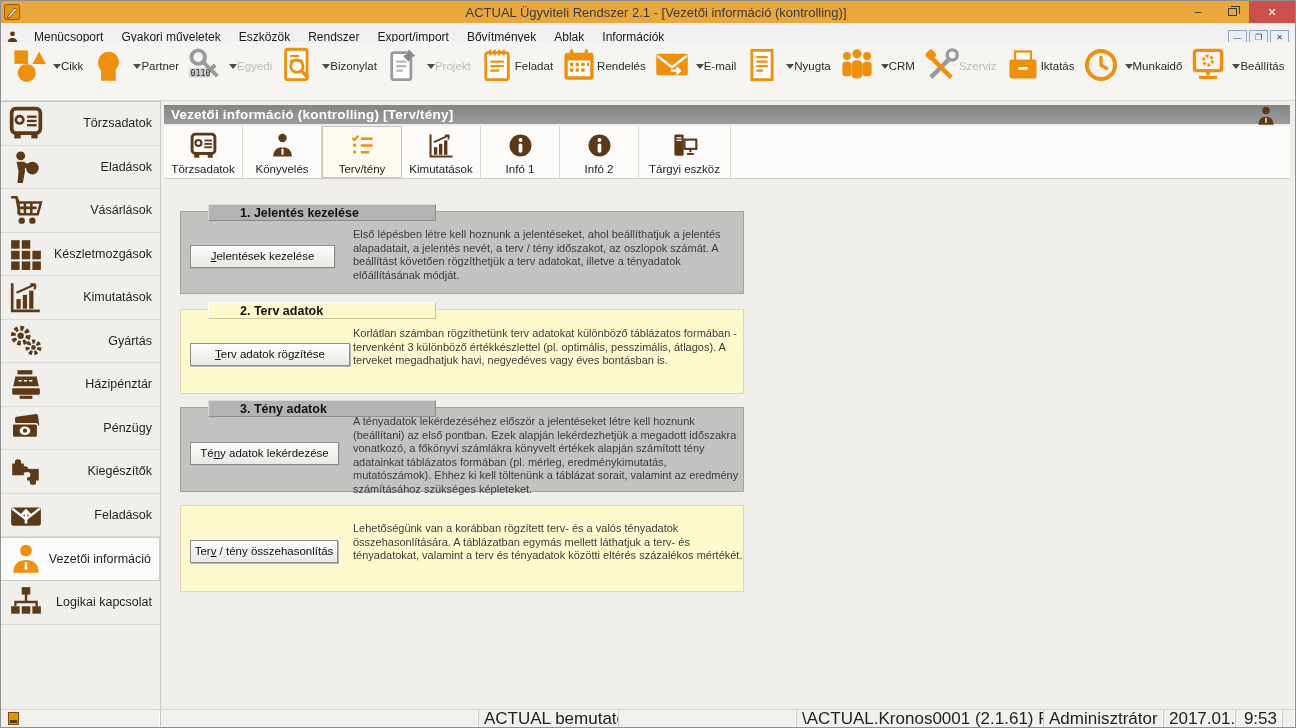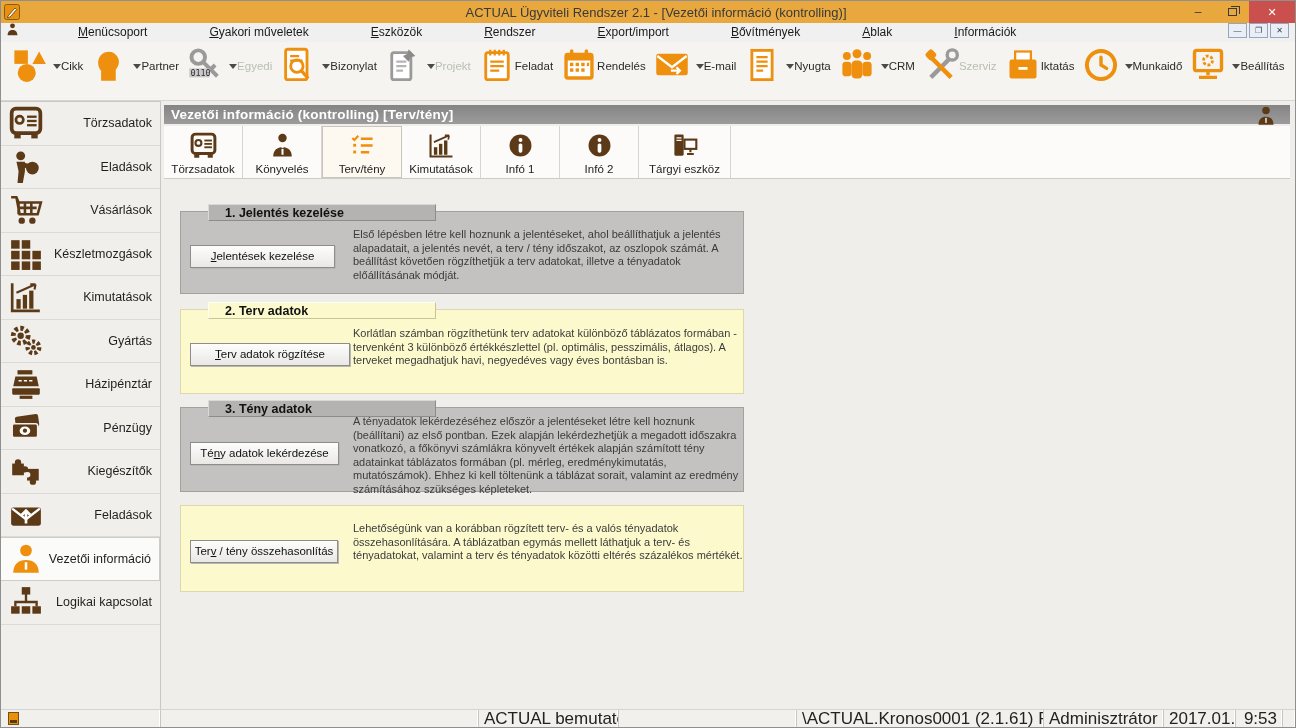--- a/index.html
+++ b/index.html
@@ -11,21 +11,21 @@
   .titlebar { position:absolute; left:0; top:0; right:0; height:22px; background:#E9A83E; display:flex; align-items:center; }
   .app-icon { width:16px; height:16px; margin-left:3px; }
   .title-text { position:absolute; left:16px; right:0; text-align:center; font-size:13px; color:#3a3a3a; }
   .win-controls { margin-left:auto; display:flex; height:22px; }
   .wbtn { width:34px; height:22px; display:flex; align-items:center; justify-content:center; font-size:12px; color:#3a3a3a; cursor:default; }
   .wbtn.close { width:46px; background:#C9504C; color:#fff; font-size:11px; }
   .restore-glyph { width:9px; height:8px; border:1px solid #3a3a3a; position:relative; background:#E9A83E; }
   .restore-glyph:before { content:""; position:absolute; left:2px; top:-3px; width:8px; height:7px; border:1px solid #3a3a3a; border-bottom:none; border-left:none; }
 
   
-  .menubar { position:absolute; left:0; top:22px; right:0; height:30px; background:#F0F0F0; display:flex; align-items:flex-start; border-bottom:1px solid #E3E1DE;gap:44px; }
+  .menubar { position:absolute; left:0; top:22px; right:0; height:30px; background:#F0F0F0; display:flex; align-items:center; border-bottom:1px solid #E3E1DE; }
   .menu-person { width:13px; height:13px; margin:0 6px 0 5px; }
   .menu-item { font-size:12px; color:#1a1a1a; padding:0 9px; height:19px; line-height:19px; }
   .mdi-controls { margin-left:auto; display:flex; gap:2px; padding-right:6px; }
   .mdi-btn { width:19px; height:15px; background:#EAEEF5; border:1px solid #93A5C2; font-size:8px; color:#33425e; display:flex; align-items:center; justify-content:center; }
 
   
   .toolbar { position:absolute; left:0; top:41px; right:0; height:59px; background:#F5F4F1; border-bottom:1px solid #D8D6D2; display:flex; align-items:flex-start; padding:4px 0 0 6px; }
   .tb-item { display:flex; flex-direction:row; align-items:center; padding:0 4px; min-width:52px; }
   .tb-top { display:flex; align-items:center; height:37px; }
   .tb-ico { width:36px; height:36px; }
@@ -51,21 +51,21 @@
   .tab { width:79px; display:flex; flex-direction:column; align-items:center; justify-content:center; border-right:1px solid #D8D5D1; padding-top:3px; }
   .tab-ico { width:27px; height:27px; }
   .tab-ico svg { width:100%; height:100%; display:block; }
   .tab-label { font-size:11.5px; color:#222; margin-top:4px; white-space:nowrap; }
   .tab.selected { background:#FDF9F0; border:1px solid #C8C4BE; width:80px; }
   .content { position:absolute; left:2px; top:78px; right:5px; bottom:0; }
 
   .section { position:absolute; left:16px; width:564px; }
   .section.gray { background:#C3C2C0; border:1px solid #A3A19D; }
   .section.yellow { background:#FCFACC; border:1px solid #DCD8AC; }
-  .sec-header { position:absolute; top:-8px; left:27px; width:228px; height:17px; line-height:16px; font-size:12.5px; font-weight:bold; color:#111; padding-left:16px; }
+  .sec-header { position:absolute; top:-8px; left:27px; width:228px; height:17px; line-height:16px; font-size:12.5px; font-weight:bold; color:#111; padding-left:31px; }
   .gray .sec-header { background:#B4B3B1; border:1px solid; border-color:#D9D9D9 #8E8C88 #8E8C88 #D9D9D9; }
   .yellow .sec-header { background:#FCFACC; border:1px solid; border-color:#FFFEF2 #C9C598 #C9C598 #FFFEF2; }
   .sec-btn { position:absolute; left:9px; height:23px; background:linear-gradient(#FDFDFC,#E9E8E5); border:1px solid #8F8D89; box-shadow:1px 1px 0 #b8b6b2; font-size:11.5px; color:#111; font-family:"Liberation Sans",sans-serif; text-align:center; line-height:21px; }
   .sec-desc { position:absolute; left:172px; width:392px; font-size:11px; line-height:13.5px; color:#3b3b3b; }
 
   
   .statusbar { position:absolute; left:0; bottom:0; right:0; height:18px; background:#F1F0ED; border-top:1px solid #D6D4D0; display:flex; font-size:17px; color:#222; }
   .st-cell { height:100%; border-right:1px solid #C8C6C2; box-shadow:inset -1px 0 0 #fff; display:flex; align-items:center; padding:0 5px; white-space:nowrap; overflow:hidden; }
   .st-icon { width:11px; height:13px; margin:0 2px; flex:none; }
   u { text-decoration:underline; }

